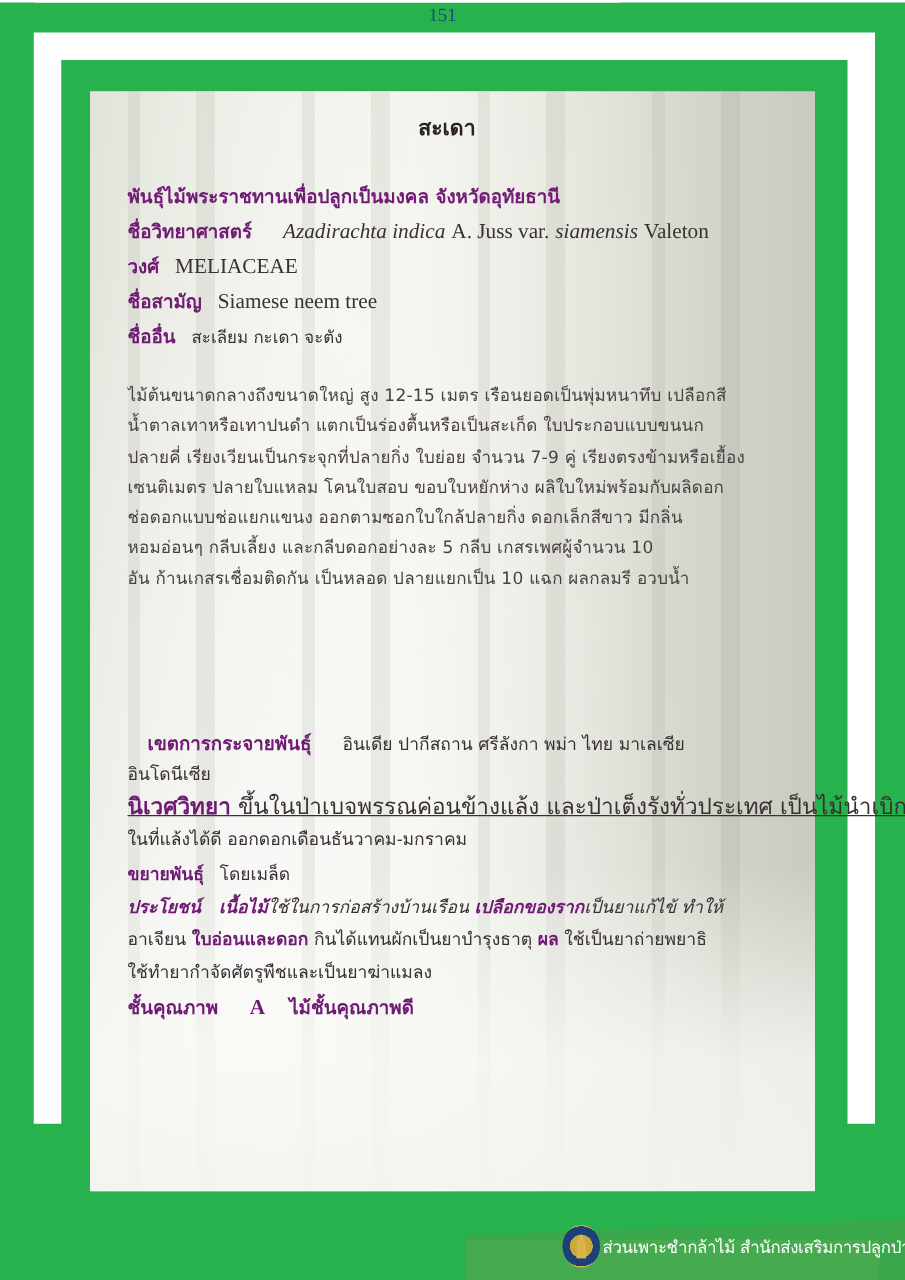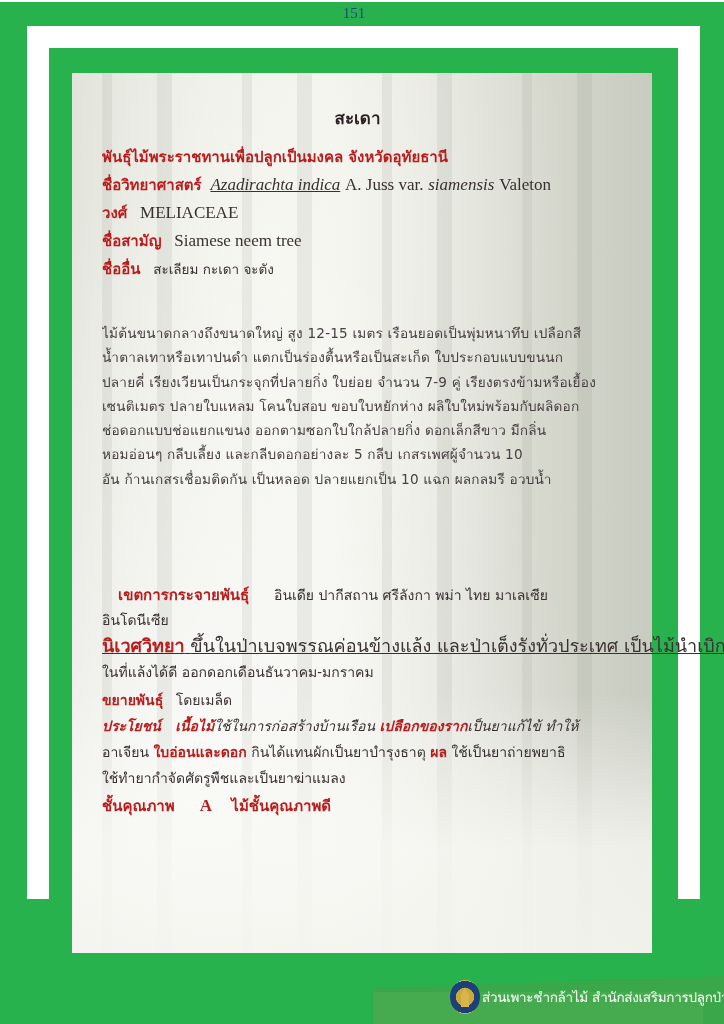--- a/index.html
+++ b/index.html
@@ -12,23 +12,23 @@
     .content { position: absolute; left: 72px; top: 73px; width: 580px; height: 880px;
       background:
         radial-gradient(ellipse at 20% 85%, rgba(255,255,255,0.85), rgba(255,255,255,0) 60%),
         radial-gradient(ellipse at 35% 20%, rgba(250,250,245,0.75), rgba(255,255,255,0) 55%),
         linear-gradient(90deg, rgba(220,222,212,1) 0%, rgba(232,234,226,1) 25%, rgba(238,239,232,1) 45%, rgba(218,220,210,1) 75%, rgba(200,203,192,1) 100%);
       overflow: hidden; }
     .trees { position: absolute; inset: 0; background:
         repeating-linear-gradient(90deg, rgba(150,152,140,0) 0 30px, rgba(150,152,140,0.18) 30px 40px, rgba(150,152,140,0) 40px 85px, rgba(120,124,110,0.14) 85px 100px, rgba(150,152,140,0) 100px 140px);
       opacity: 0.8; }
     .mist { position: absolute; left: 0; right: 0; bottom: 0; height: 260px; background: linear-gradient(180deg, rgba(255,255,255,0) 0%, rgba(248,248,244,0.8) 60%, rgba(245,245,240,0.9) 100%); }
-    .title { position: absolute; left: 72px; top: 104px; width: 571px; text-align: center; font-family: Liberation Serif, serif; font-weight: bold; font-size: 17px; color: #2a1f22; }
+    .title { position: absolute; left: 72px; top: 88px; width: 571px; text-align: center; font-family: Liberation Serif, serif; font-weight: bold; font-size: 17px; color: #2a1f22; }
     .line { position: absolute; left: 102px; font-family: "DejaVu Serif", serif; font-size: 15px; line-height: 20px; white-space: nowrap; color: #3a3033; }
-    .bold { font-weight: bold; color: #b91c1c; }
+    .bold { font-weight: bold; color: #701a75; }
     .it { font-style: italic; }
     .lat { font-family: "Liberation Serif", serif; font-size: 17px; }
     .para { position: absolute; left: 102px; width: 530px; font-family: "DejaVu Serif", serif; font-size: 13.6px; line-height: 24.3px; color: #4a4044; text-align: justify; letter-spacing: 0.2px; }
     .para .row { display: block; white-space: nowrap; overflow: hidden; }
     .footer-band { position: absolute; left: 373px; top: 976px; width: 351px; height: 48px; background: #3aa84a; clip-path: polygon(0 12px, 100% 0, 100% 100%, 0 100%); }
     .footer-band2 { position: absolute; left: 373px; top: 992px; width: 330px; height: 32px; background: #45ab4e; }
     .footer-logo { position: absolute; left: 450px; top: 980px; width: 30px; height: 34px; border-radius: 50%; background: radial-gradient(circle at 50% 50%, #c8a93a 0 40%, #1d3f7a 41% 70%, #d4b14a 71% 100%); }
     .footer-logo::after { content: ""; position: absolute; left: 11px; top: 7px; width: 8px; height: 20px; background: #d8b54b; clip-path: polygon(50% 0, 100% 40%, 100% 100%, 0 100%, 0 40%); }
     .footer-text { position: absolute; left: 482px; top: 986px; font-family: "DejaVu Sans", sans-serif; font-size: 13.5px; color: #ffffff; white-space: nowrap; letter-spacing: -0.3px; }
   </style>
@@ -45,42 +45,42 @@
   <div class="trees"></div>
   <div class="mist"></div>
 </div>
 
 <div class="title">สะเดา</div>
 
 <div class="line bold" style="top:147px;">พันธุ์ไม้พระราชทานเพื่อปลูกเป็นมงคล จังหวัดอุทัยธานี</div>
 
 <div class="line" style="top:175px;">
   <span class="bold">ชื่อวิทยาศาสตร์</span>
-  <span class="lat it" style="margin-left:4px;text-decoration:underline;">Azadirachta indica</span>
+  <span class="lat it" style="margin-left:20px;">Azadirachta indica</span>
   <span class="lat">A. Juss var.</span>
   <span class="lat it">siamensis</span>
   <span class="lat">Valeton</span>
 </div>
 
 <div class="line" style="top:203px;">
   <span class="bold">วงศ์</span>
   <span class="lat" style="margin-left:8px;">MELIACEAE</span>
 </div>
 
 <div class="line" style="top:231px;">
   <span class="bold">ชื่อสามัญ</span>
   <span class="lat" style="margin-left:8px;">Siamese neem tree</span>
 </div>
 
 <div class="line" style="top:259px;">
   <span class="bold">ชื่ออื่น</span>
   <span style="margin-left:8px; font-family:'DejaVu Sans', sans-serif; font-size:13.5px;">สะเลียม กะเดา จะตัง</span>
 </div>
 
-<div class="para" style="top:321px; font-family:'DejaVu Sans', sans-serif;">
+<div class="para" style="top:305px; font-family:'DejaVu Sans', sans-serif;">
   <span class="row">ไม้ต้นขนาดกลางถึงขนาดใหญ่ สูง 12-15 เมตร เรือนยอดเป็นพุ่มหนาทึบ เปลือกสี</span>
   <span class="row">น้ำตาลเทาหรือเทาปนดำ  แตกเป็นร่องตื้นหรือเป็นสะเก็ด  ใบประกอบแบบขนนก</span>
   <span class="row">ปลายคี่ เรียงเวียนเป็นกระจุกที่ปลายกิ่ง ใบย่อย จำนวน 7-9 คู่ เรียงตรงข้ามหรือเยื้อง</span>
   <span class="row">เซนติเมตร ปลายใบแหลม โคนใบสอบ ขอบใบหยักห่าง ผลิใบใหม่พร้อมกับผลิดอก</span>
   <span class="row">ช่อดอกแบบช่อแยกแขนง   ออกตามซอกใบใกล้ปลายกิ่ง   ดอกเล็กสีขาว   มีกลิ่น</span>
   <span class="row">หอมอ่อนๆ  กลีบเลี้ยง  และกลีบดอกอย่างละ  5  กลีบ  เกสรเพศผู้จำนวน  10</span>
   <span class="row">อัน ก้านเกสรเชื่อมติดกัน เป็นหลอด ปลายแยกเป็น 10 แฉก ผลกลมรี อวบน้ำ</span>
 </div>
 
 <div class="line" style="top:585px;padding-left:16px;">

